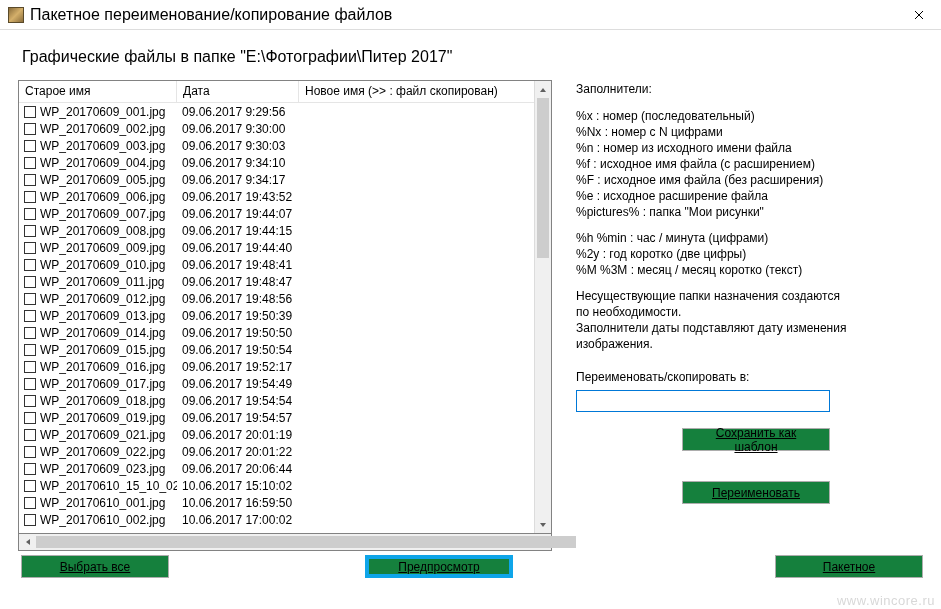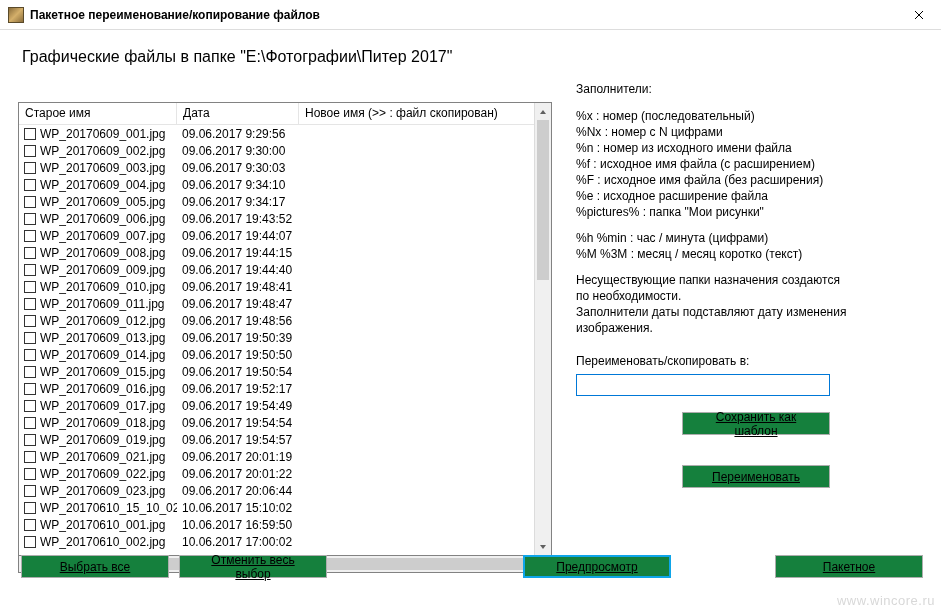--- a/index.html
+++ b/index.html
@@ -20,39 +20,39 @@
   display: flex;
   align-items: center;
   padding: 0 0 0 8px;
 }
 .titlebar-icon {
   width: 16px; height: 16px;
   background: linear-gradient(135deg, #8a6d3b 0%, #d4af6a 50%, #8a6d3b 100%);
   border: 1px solid #5a4a2a;
   margin-right: 6px;
 }
-.titlebar-title { flex: 1; font-size: 12px; font-weight: bold; }
+.titlebar-title { flex: 1; font-size: 16px; }
 .titlebar-close {
   width: 45px; height: 29px;
   display: flex; align-items: center; justify-content: center;
   cursor: pointer;
 }
 .titlebar-close svg { width: 10px; height: 10px; }
 .window-body {
   padding: 12px 18px 14px 18px;
 }
 .path-label {
   margin: 6px 0 14px 4px;
   font-size: 16px;
 }
 .main-row {
   display: flex;
   gap: 24px;
 }
-.left-col { width: 534px; margin-top: 22px; }
+.left-col { width: 534px; }
 .right-col { width: 258px; padding-top: 2px; }
 .table-wrap {
   border: 1px solid #828282;
   height: 454px;
   position: relative;
   display: flex;
 }
 .table-inner { flex: 1; overflow: hidden; position: relative; }
 .thead {
   display: flex;
@@ -164,21 +164,21 @@
 .btn-rename { width: 148px; margin-top: 30px; margin-left: 106px; }
 .bottom-row {
   position: absolute;
   left: 21px; right: 18px;
   bottom: 31px;
   display: flex;
   align-items: center;
 }
 .btn-select-all { width: 148px; }
 .btn-deselect-all { width: 148px; margin-left: 10px; }
-.btn-preview { width: 148px; margin-left: 196px; border: 2px solid #0ea5e9; }
+.btn-preview { width: 148px; margin-left: 196px; border: 4px solid #0ea5e9; }
 .btn-close { width: 148px; margin-left: auto; }
 .watermark {
   position: absolute;
   right: 6px; bottom: 1px;
   color: #d8d8d8;
   font-size: 13px;
   letter-spacing: 0.5px;
 }
 .rename-input-wrap { position: relative; }
 </style>
@@ -447,20 +447,21 @@
           <div class="ph-line">%x : номер (последовательный)</div>
           <div class="ph-line">%Nx : номер с N цифрами</div>
           <div class="ph-line">%n : номер из исходного имени файла</div>
           <div class="ph-line">%f : исходное имя файла (с расширением)</div>
           <div class="ph-line">%F : исходное имя файла (без расширения)</div>
           <div class="ph-line">%e : исходное расширение файла</div>
           <div class="ph-line">%pictures% : папка "Мои рисунки"</div>
         </div>
       <div class="ph-block" id="ph-group2">
           <div class="ph-line">%h %min : час / минута (цифрами)</div>
+          <div class="ph-line">%2y : год коротко (две цифры)</div>
           <div class="ph-line">%M %3M : месяц / месяц коротко (текст)</div>
         </div>
       <div class="note-block" id="ph-note">
           <div class="ph-line">Несуществующие папки назначения создаются</div>
           <div class="ph-line">по необходимости.</div>
           <div class="ph-line">Заполнители даты подставляют дату изменения</div>
           <div class="ph-line">изображения.</div>
         </div>
 
       <div class="rename-label">Переименовать/скопировать в:</div>
@@ -469,18 +470,17 @@
       </div>
 
       <button class="btn btn-template">Сохранить как шаблон</button>
       <button class="btn btn-rename">Переименовать</button>
     </div>
   </div>
 </div>
 
 <div class="bottom-row">
   <button class="btn btn-select-all">Выбрать все</button>
-  <button class="btn btn-deselect-all">Отменить весь выбор</button>
   <button class="btn btn-preview">Предпросмотр</button>
   <button class="btn btn-close">Пакетное</button>
 </div>
 
 <div class="watermark">www.wincore.ru</div>
 
 </body></html>

